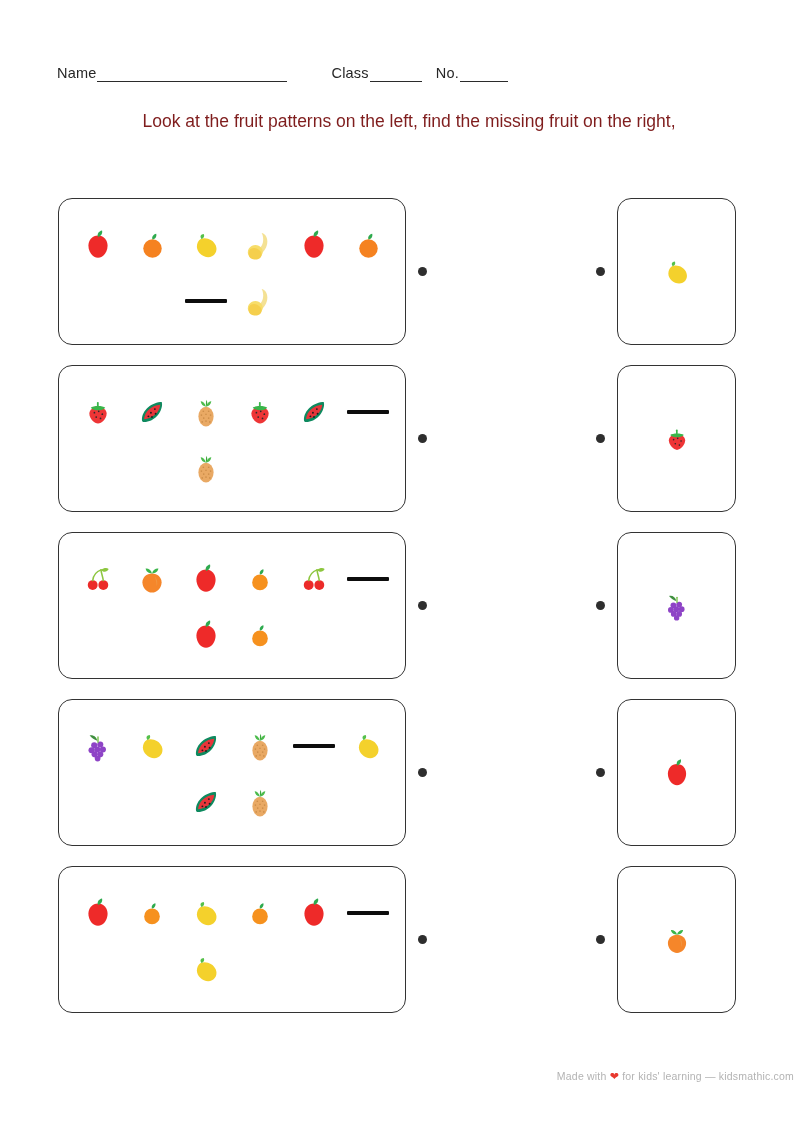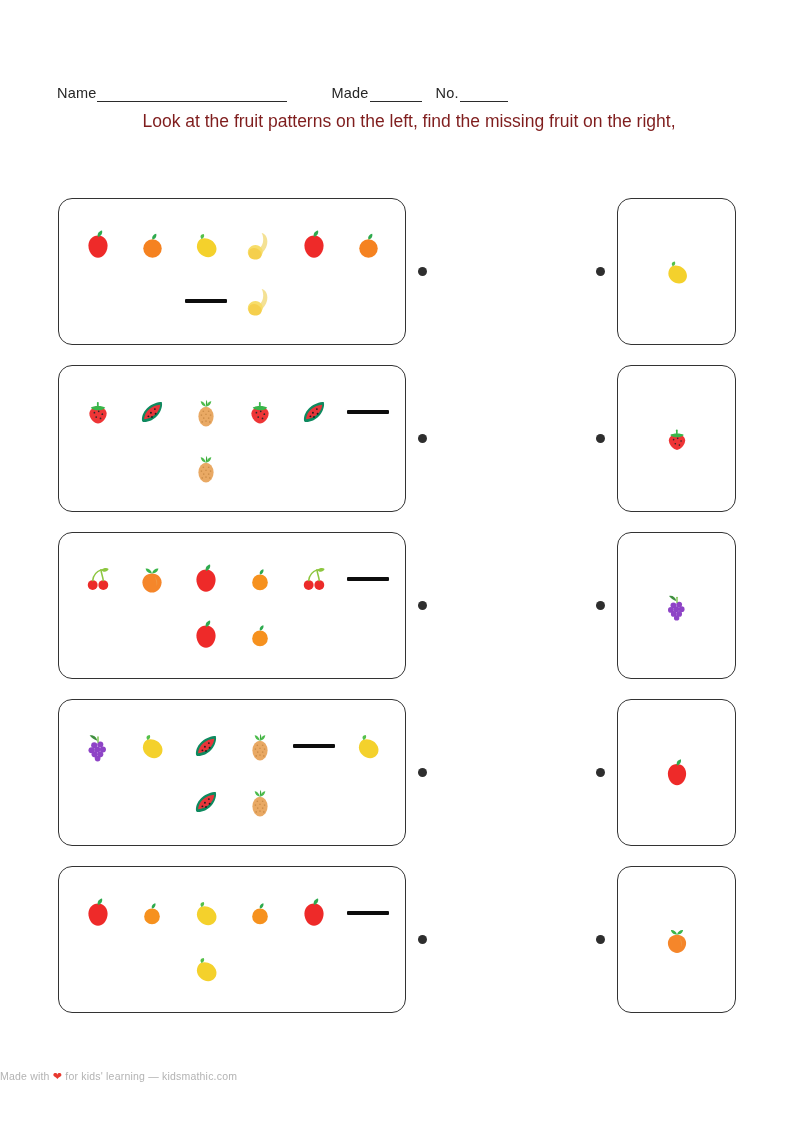--- a/index.html
+++ b/index.html
@@ -26,21 +26,21 @@
     align-items: flex-end;
     font-size: 14.5px;
     color: #262626;
     letter-spacing: .2px;
   }
   .field {
     display: flex;
     align-items: flex-end;
     white-space: nowrap;
   }
-  .field-label { padding-right: 1px; line-height: 1.1; margin-top: 20px; }
+  .field-label { padding-right: 1px; line-height: 1.1; }
   .field-rule {
     display: inline-block;
     border-bottom: 1.1px solid #2b2b2b;
     height: 12px;
   }
   .rule-name    { width: 190px; }
   .rule-surname { width: 196px; }
   .rule-class   { width: 52px; }
   .rule-no      { width: 48px; }
   .gap-sm { width: 22px; }
@@ -138,39 +138,39 @@
 
   
   .fruit { display: block; }
 
   
   .footer {
     position: absolute;
     left: 0;
     top: 1070px;
     width: 794px;
-    text-align: left;
+    text-align: right;
     font-size: 10.5px;
     color: #b3b3b3;
     letter-spacing: .2px;
   }
   .footer .heart { color: #e8392f; font-size: 11px; }
 </style>
 </head>
 <body>
 
 <div class="name-row">
   <div class="field">
     <span class="field-label">Name</span>
     <span class="field-rule rule-name"></span>
   </div>
   <span class="gap-sm"></span>
   <span class="gap-sm"></span>
   <div class="field">
-    <span class="field-label">Made</span>
+    <span class="field-label">Class</span>
     <span class="field-rule rule-class"></span>
   </div>
   <span class="gap-xs"></span>
   <div class="field">
     <span class="field-label">No.</span>
     <span class="field-rule rule-no"></span>
   </div>
 </div>
 
 <div class="instruction">

